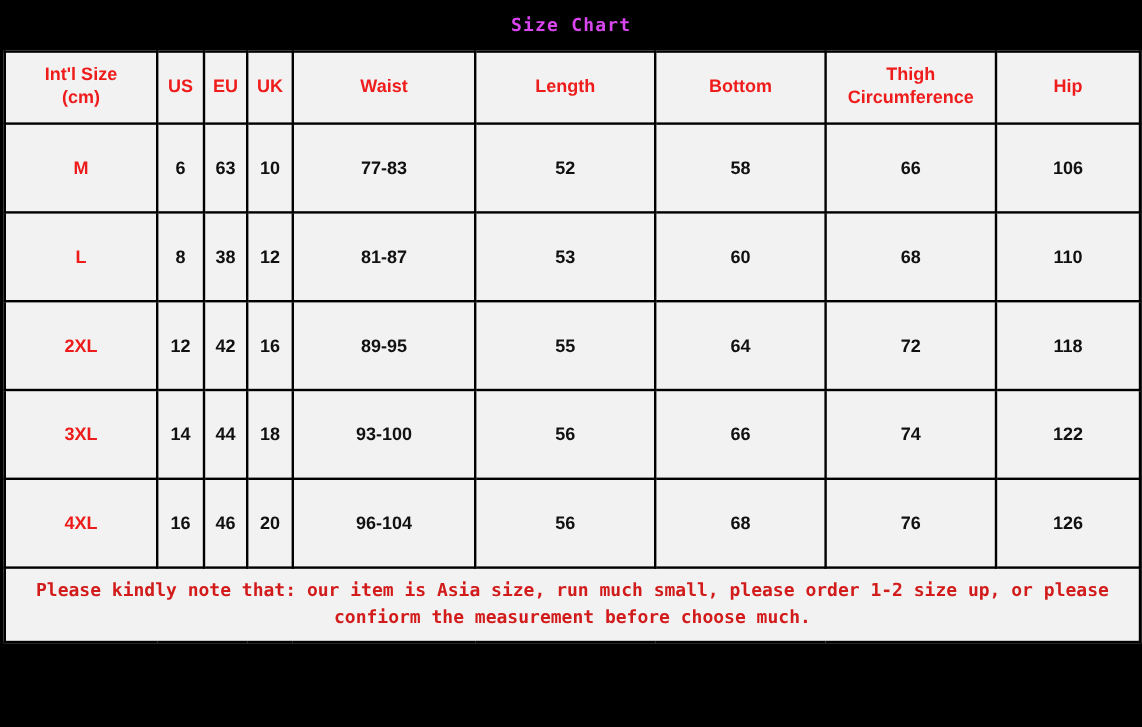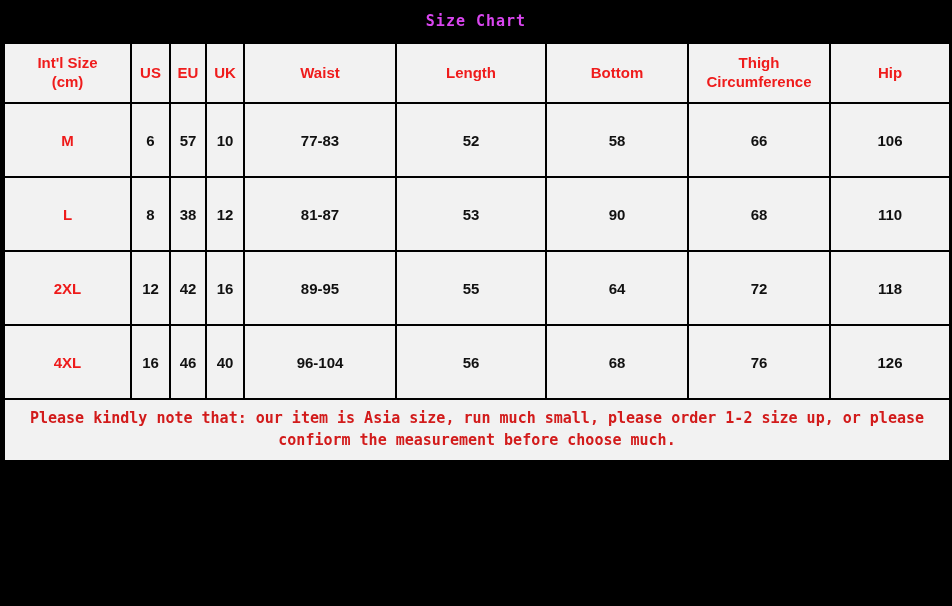--- a/index.html
+++ b/index.html
@@ -136,55 +136,66 @@
             <span>Thigh</span><br>
             <span>Circumference</span>
           </th>
           <th>Hip</th>
         </tr>
       </thead>
       <tbody>
         <tr>
           <td class="size-label">M</td>
           <td>6</td>
-          <td>57</td>
+          <td>63</td>
           <td>10</td>
           <td>77-83</td>
           <td>52</td>
           <td>58</td>
           <td>66</td>
           <td>106</td>
         </tr>
         <tr>
           <td class="size-label">L</td>
           <td>8</td>
           <td>38</td>
           <td>12</td>
           <td>81-87</td>
           <td>53</td>
-          <td>90</td>
+          <td>60</td>
           <td>68</td>
           <td>110</td>
         </tr>
         <tr>
           <td class="size-label">2XL</td>
           <td>12</td>
           <td>42</td>
           <td>16</td>
           <td>89-95</td>
           <td>55</td>
           <td>64</td>
           <td>72</td>
           <td>118</td>
         </tr>
         <tr>
+          <td class="size-label">3XL</td>
+          <td>14</td>
+          <td>44</td>
+          <td>18</td>
+          <td>93-100</td>
+          <td>56</td>
+          <td>66</td>
+          <td>74</td>
+          <td>122</td>
+        </tr>
+        <tr>
           <td class="size-label">4XL</td>
           <td>16</td>
           <td>46</td>
-          <td>40</td>
+          <td>20</td>
           <td>96-104</td>
           <td>56</td>
           <td>68</td>
           <td>76</td>
           <td>126</td>
         </tr>
       </tbody>
       <tfoot>
         <tr>
           <td class="note-cell" colspan="9">

